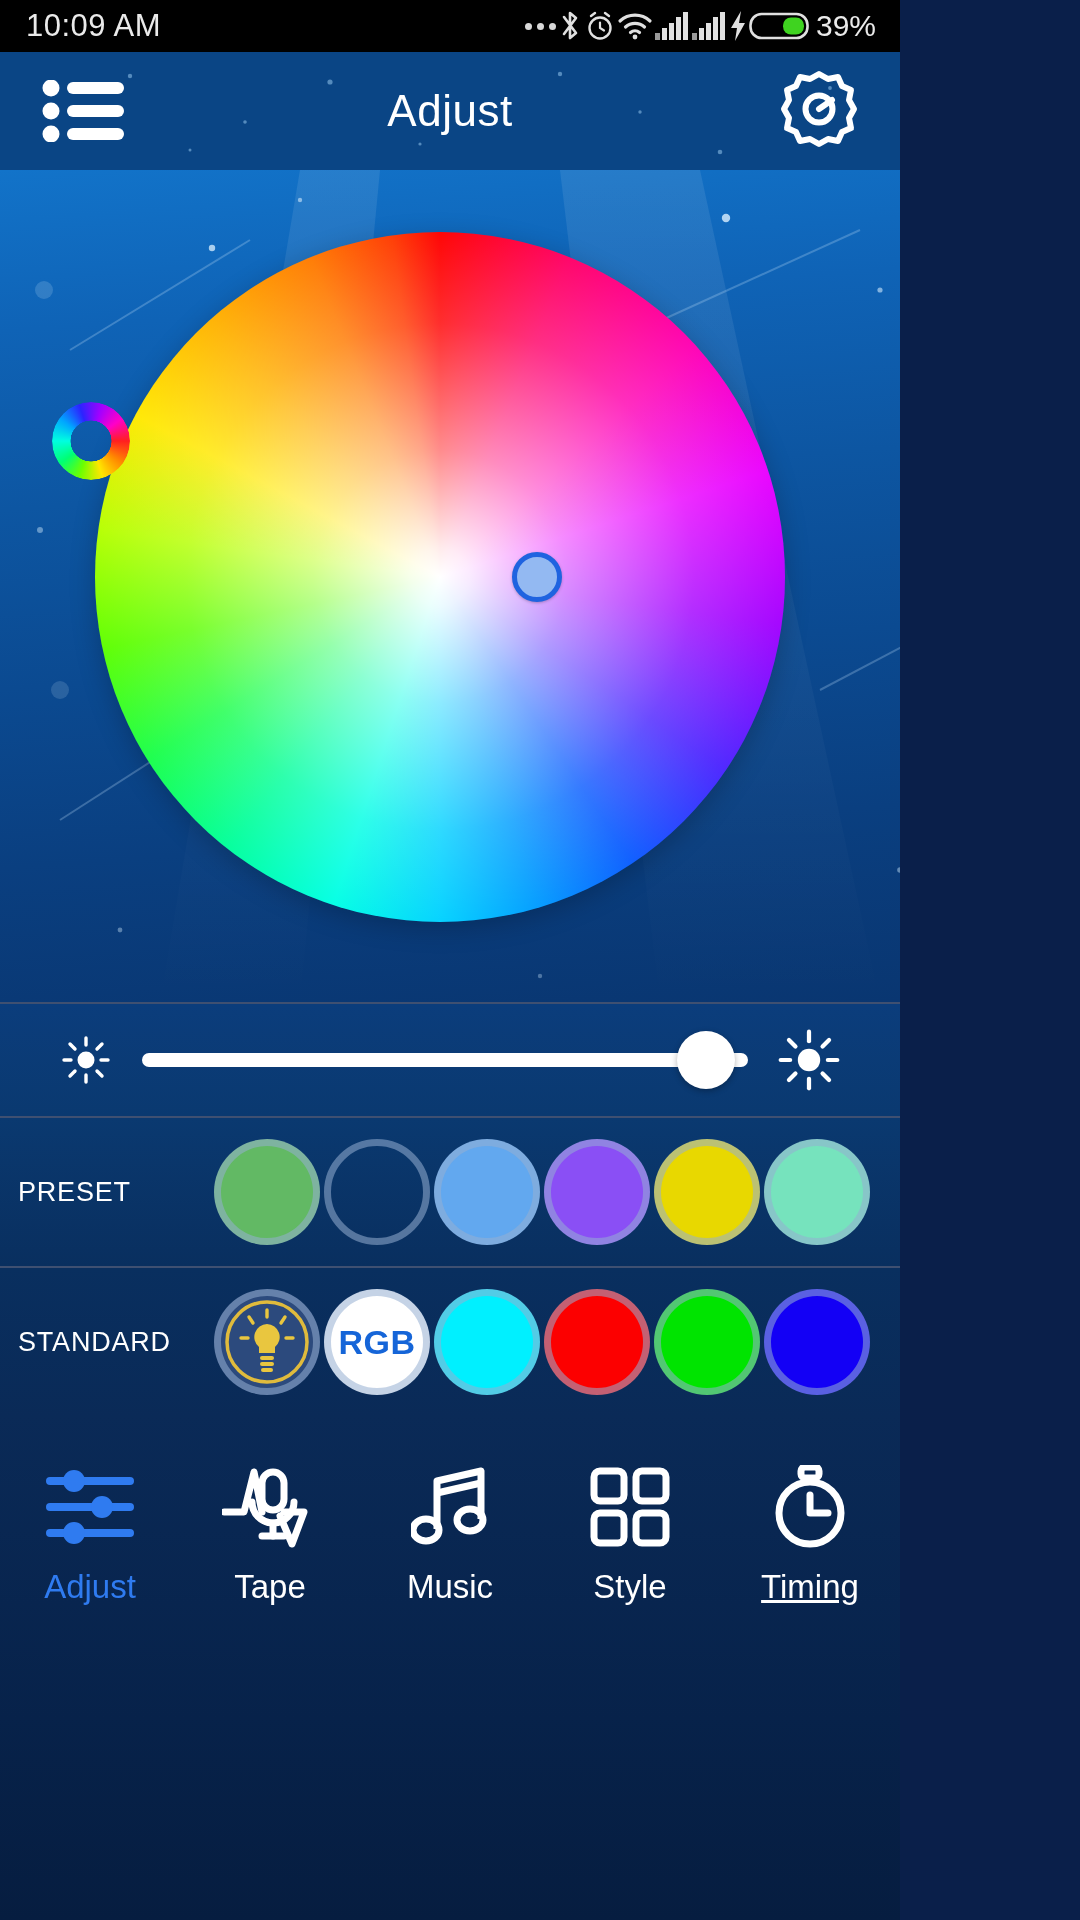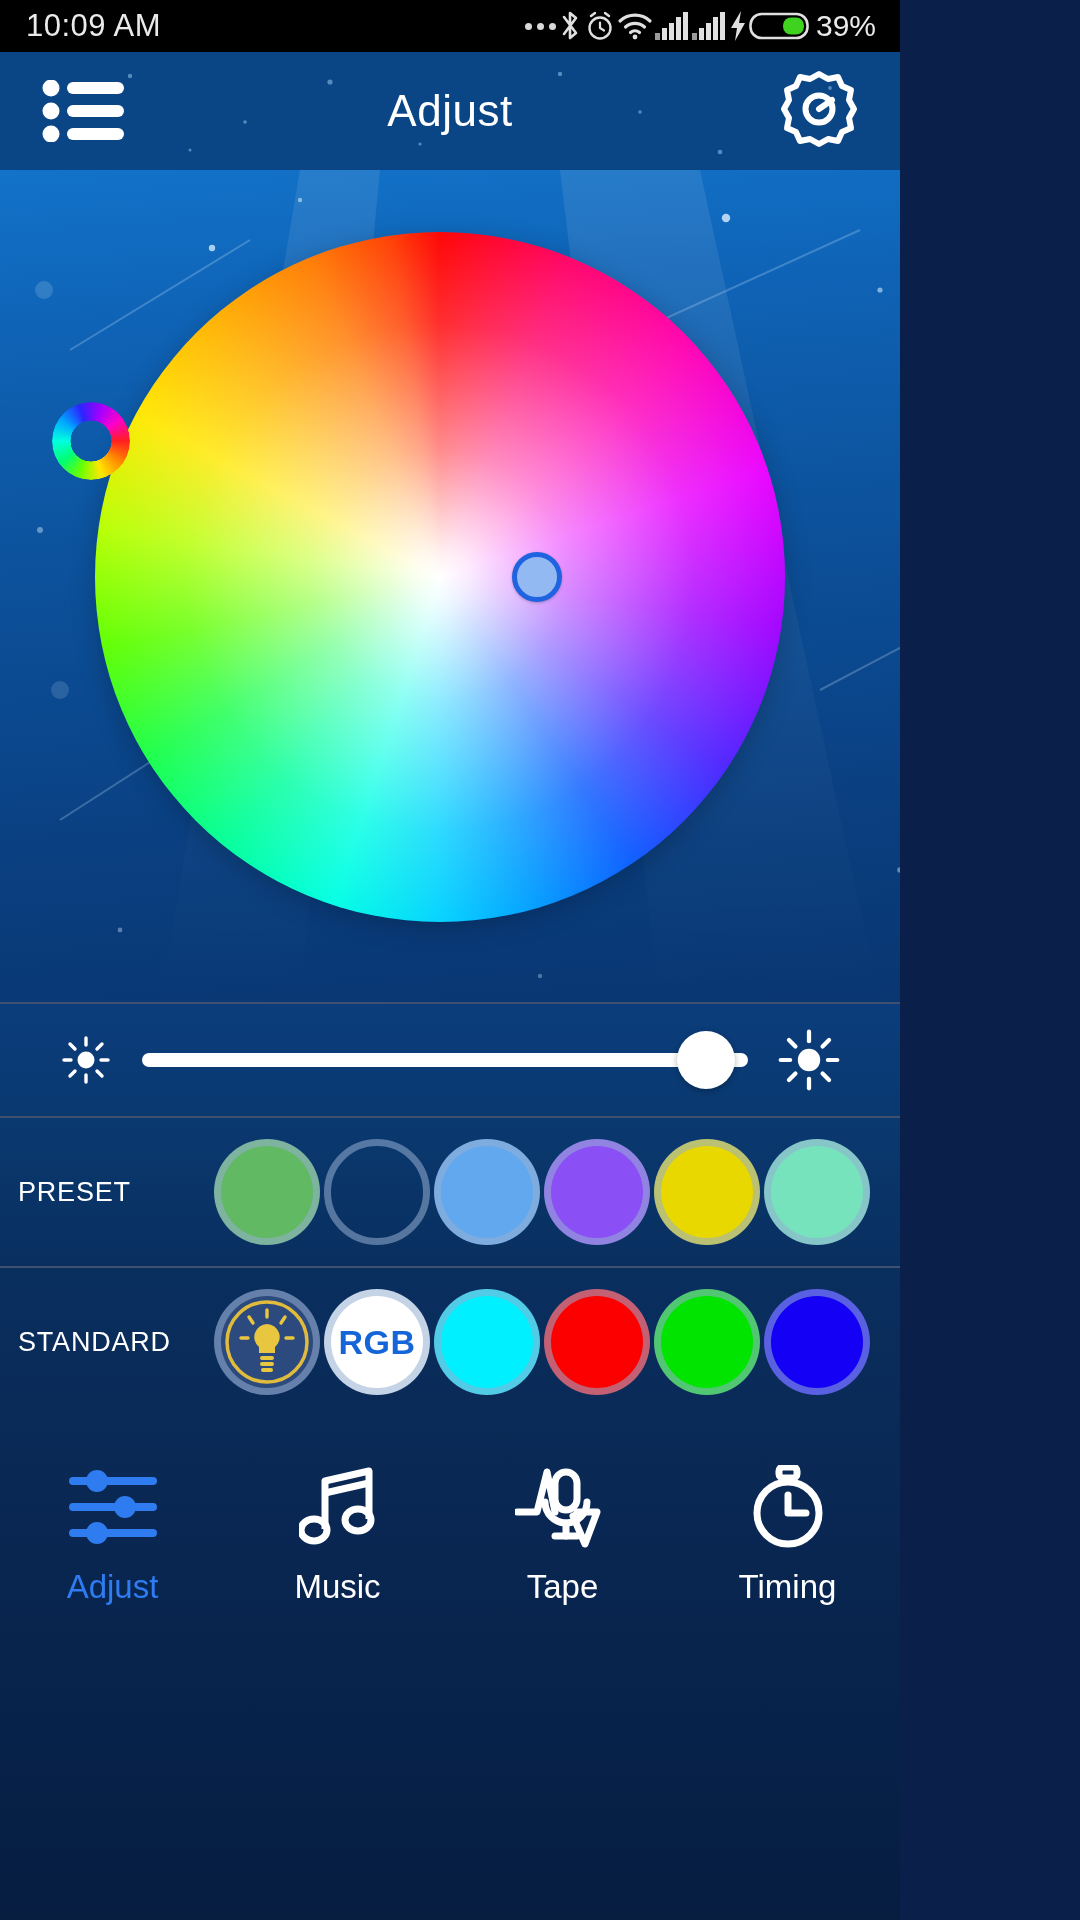--- a/index.html
+++ b/index.html
@@ -425,47 +425,58 @@
             </g>
             <circle cx="30" cy="13" r="11" fill="#2f7bf0"></circle>
             <circle cx="58" cy="39" r="11" fill="#2f7bf0"></circle>
             <circle cx="30" cy="65" r="11" fill="#2f7bf0"></circle>
           </svg>
         </div>
         <div class="nav-label" style="color: rgb(47, 123, 240);">Adjust</div>
       </div>
       <div class="navitem">
         <div class="nav-ico">
-          <svg width="78" height="80" viewBox="0 0 78 80">
-            <path d="M26 62 V14 L70 4 V52" fill="none" stroke="#ffffff" stroke-width="7" stroke-linejoin="round"></path>
-            <path d="M26 26 L70 16" fill="none" stroke="#ffffff" stroke-width="7"></path>
-            <ellipse cx="15" cy="63" rx="13" ry="11" fill="none" stroke="#ffffff" stroke-width="7"></ellipse>
-            <ellipse cx="59" cy="53" rx="13" ry="11" fill="none" stroke="#ffffff" stroke-width="7"></ellipse>
-          </svg>
-        </div>
-        <div class="nav-label" style="color: rgb(255, 255, 255);">Music</div>
-      </div>
-      <div class="navitem">
-        <div class="nav-ico">
           <svg width="96" height="82" viewBox="0 0 96 82">
             <rect x="40" y="6" width="22" height="38" rx="11" fill="none" stroke="#ffffff" stroke-width="7"></rect>
             <path d="M30 36 a21 21 0 0 0 42 0" fill="none" stroke="#ffffff" stroke-width="7" stroke-linecap="round"></path>
             <line x1="51" y1="57" x2="51" y2="70" stroke="#ffffff" stroke-width="7" stroke-linecap="round"></line>
             <line x1="40" y1="70" x2="62" y2="70" stroke="#ffffff" stroke-width="7" stroke-linecap="round"></line>
             <path d="M2 46 H22 L32 6 L40 46" fill="none" stroke="#ffffff" stroke-width="7" stroke-linejoin="round" stroke-linecap="round"></path>
             <path d="M62 46 H82 L70 78 L58 50" fill="none" stroke="#ffffff" stroke-width="7" stroke-linejoin="round" stroke-linecap="round"></path>
           </svg>
         </div>
         <div class="nav-label" style="color: rgb(255, 255, 255);">Tape</div>
       </div>
       <div class="navitem">
         <div class="nav-ico">
+          <svg width="78" height="80" viewBox="0 0 78 80">
+            <path d="M26 62 V14 L70 4 V52" fill="none" stroke="#ffffff" stroke-width="7" stroke-linejoin="round"></path>
+            <path d="M26 26 L70 16" fill="none" stroke="#ffffff" stroke-width="7"></path>
+            <ellipse cx="15" cy="63" rx="13" ry="11" fill="none" stroke="#ffffff" stroke-width="7"></ellipse>
+            <ellipse cx="59" cy="53" rx="13" ry="11" fill="none" stroke="#ffffff" stroke-width="7"></ellipse>
+          </svg>
+        </div>
+        <div class="nav-label" style="color: rgb(255, 255, 255);">Music</div>
+      </div>
+      <div class="navitem">
+        <div class="nav-ico">
+          <svg width="80" height="80" viewBox="0 0 80 80">
+            <rect x="4" y="4" width="30" height="30" rx="6" fill="none" stroke="#ffffff" stroke-width="7"></rect>
+            <rect x="46" y="4" width="30" height="30" rx="6" fill="none" stroke="#ffffff" stroke-width="7"></rect>
+            <rect x="4" y="46" width="30" height="30" rx="6" fill="none" stroke="#ffffff" stroke-width="7"></rect>
+            <rect x="46" y="46" width="30" height="30" rx="6" fill="none" stroke="#ffffff" stroke-width="7"></rect>
+          </svg>
+        </div>
+        <div class="nav-label" style="color: rgb(255, 255, 255);">Style</div>
+      </div>
+      <div class="navitem">
+        <div class="nav-ico">
           <svg width="80" height="84" viewBox="0 0 80 84">
             <circle cx="40" cy="48" r="31" fill="none" stroke="#ffffff" stroke-width="7"></circle>
             <path d="M40 30 V48 H58" fill="none" stroke="#ffffff" stroke-width="7" stroke-linecap="round" stroke-linejoin="round"></path>
             <rect x="31" y="2" width="18" height="11" rx="4" fill="none" stroke="#ffffff" stroke-width="7"></rect>
           </svg>
         </div>
-        <div class="nav-label" style="color: rgb(255, 255, 255);">Timing</div>
+        <div class="nav-label" style="color: rgb(255, 255, 255); text-decoration: underline;">Timing</div>
       </div>
     </div>
 
 </div>
 
 </body></html>

